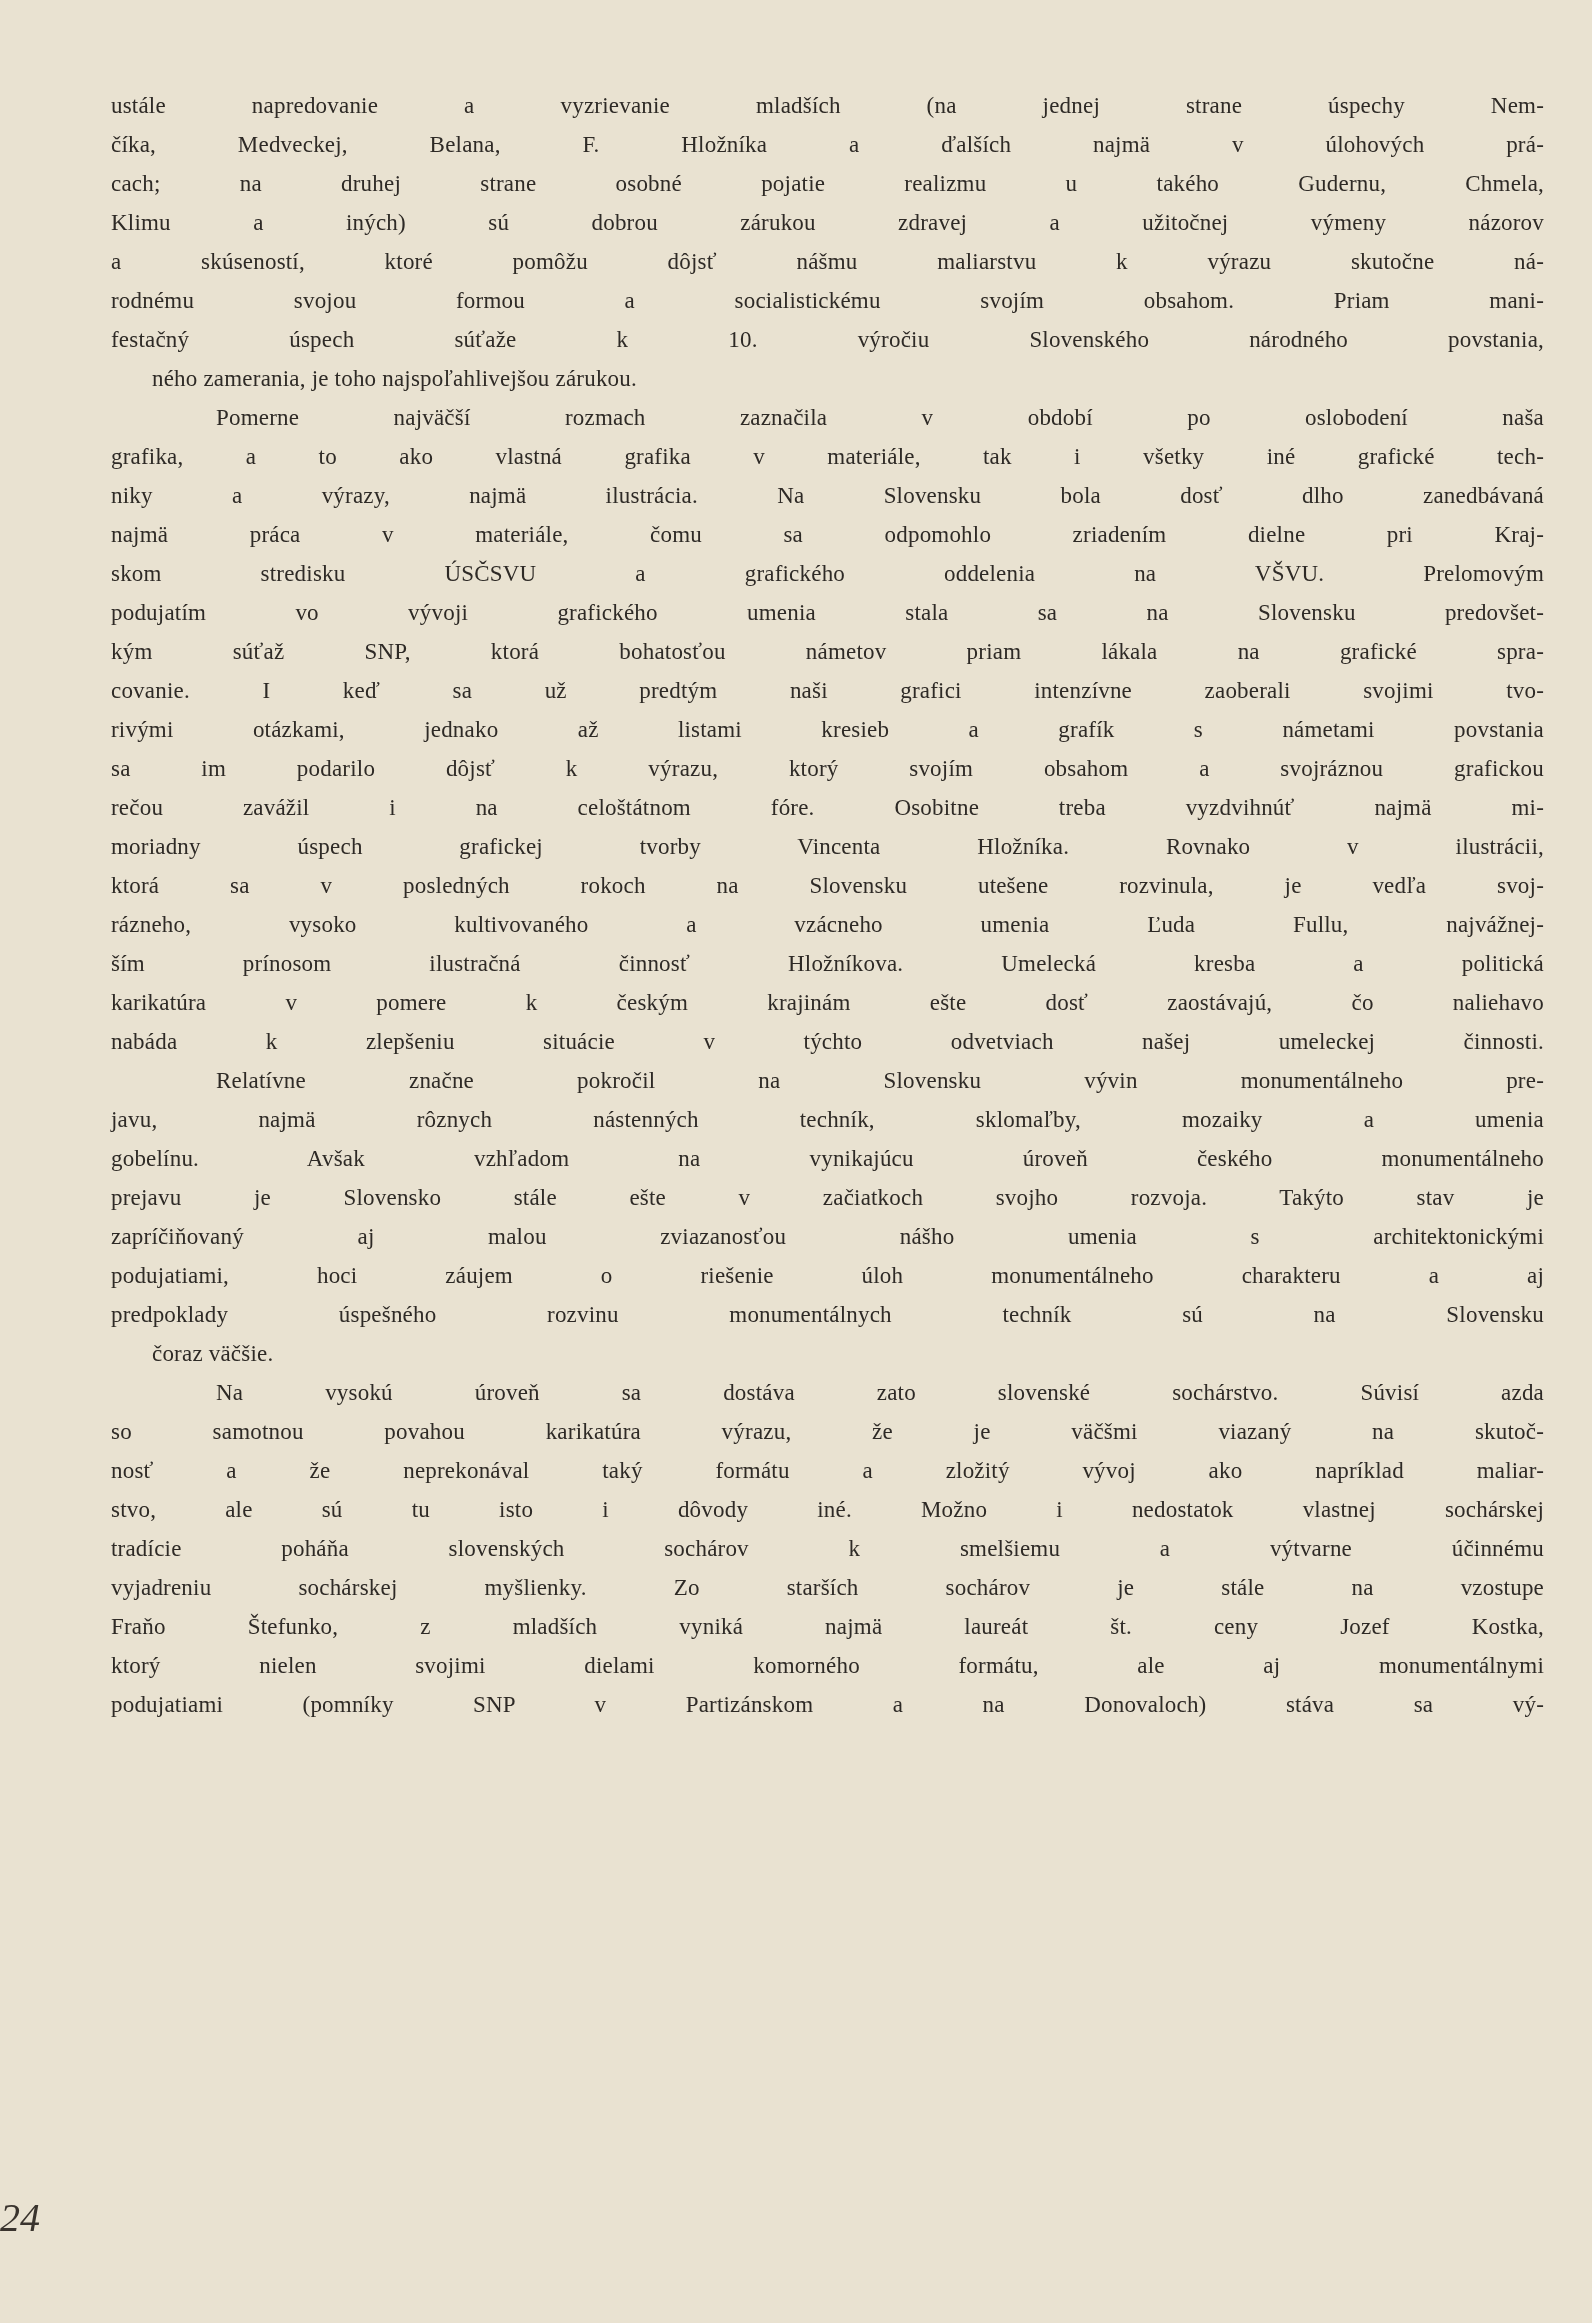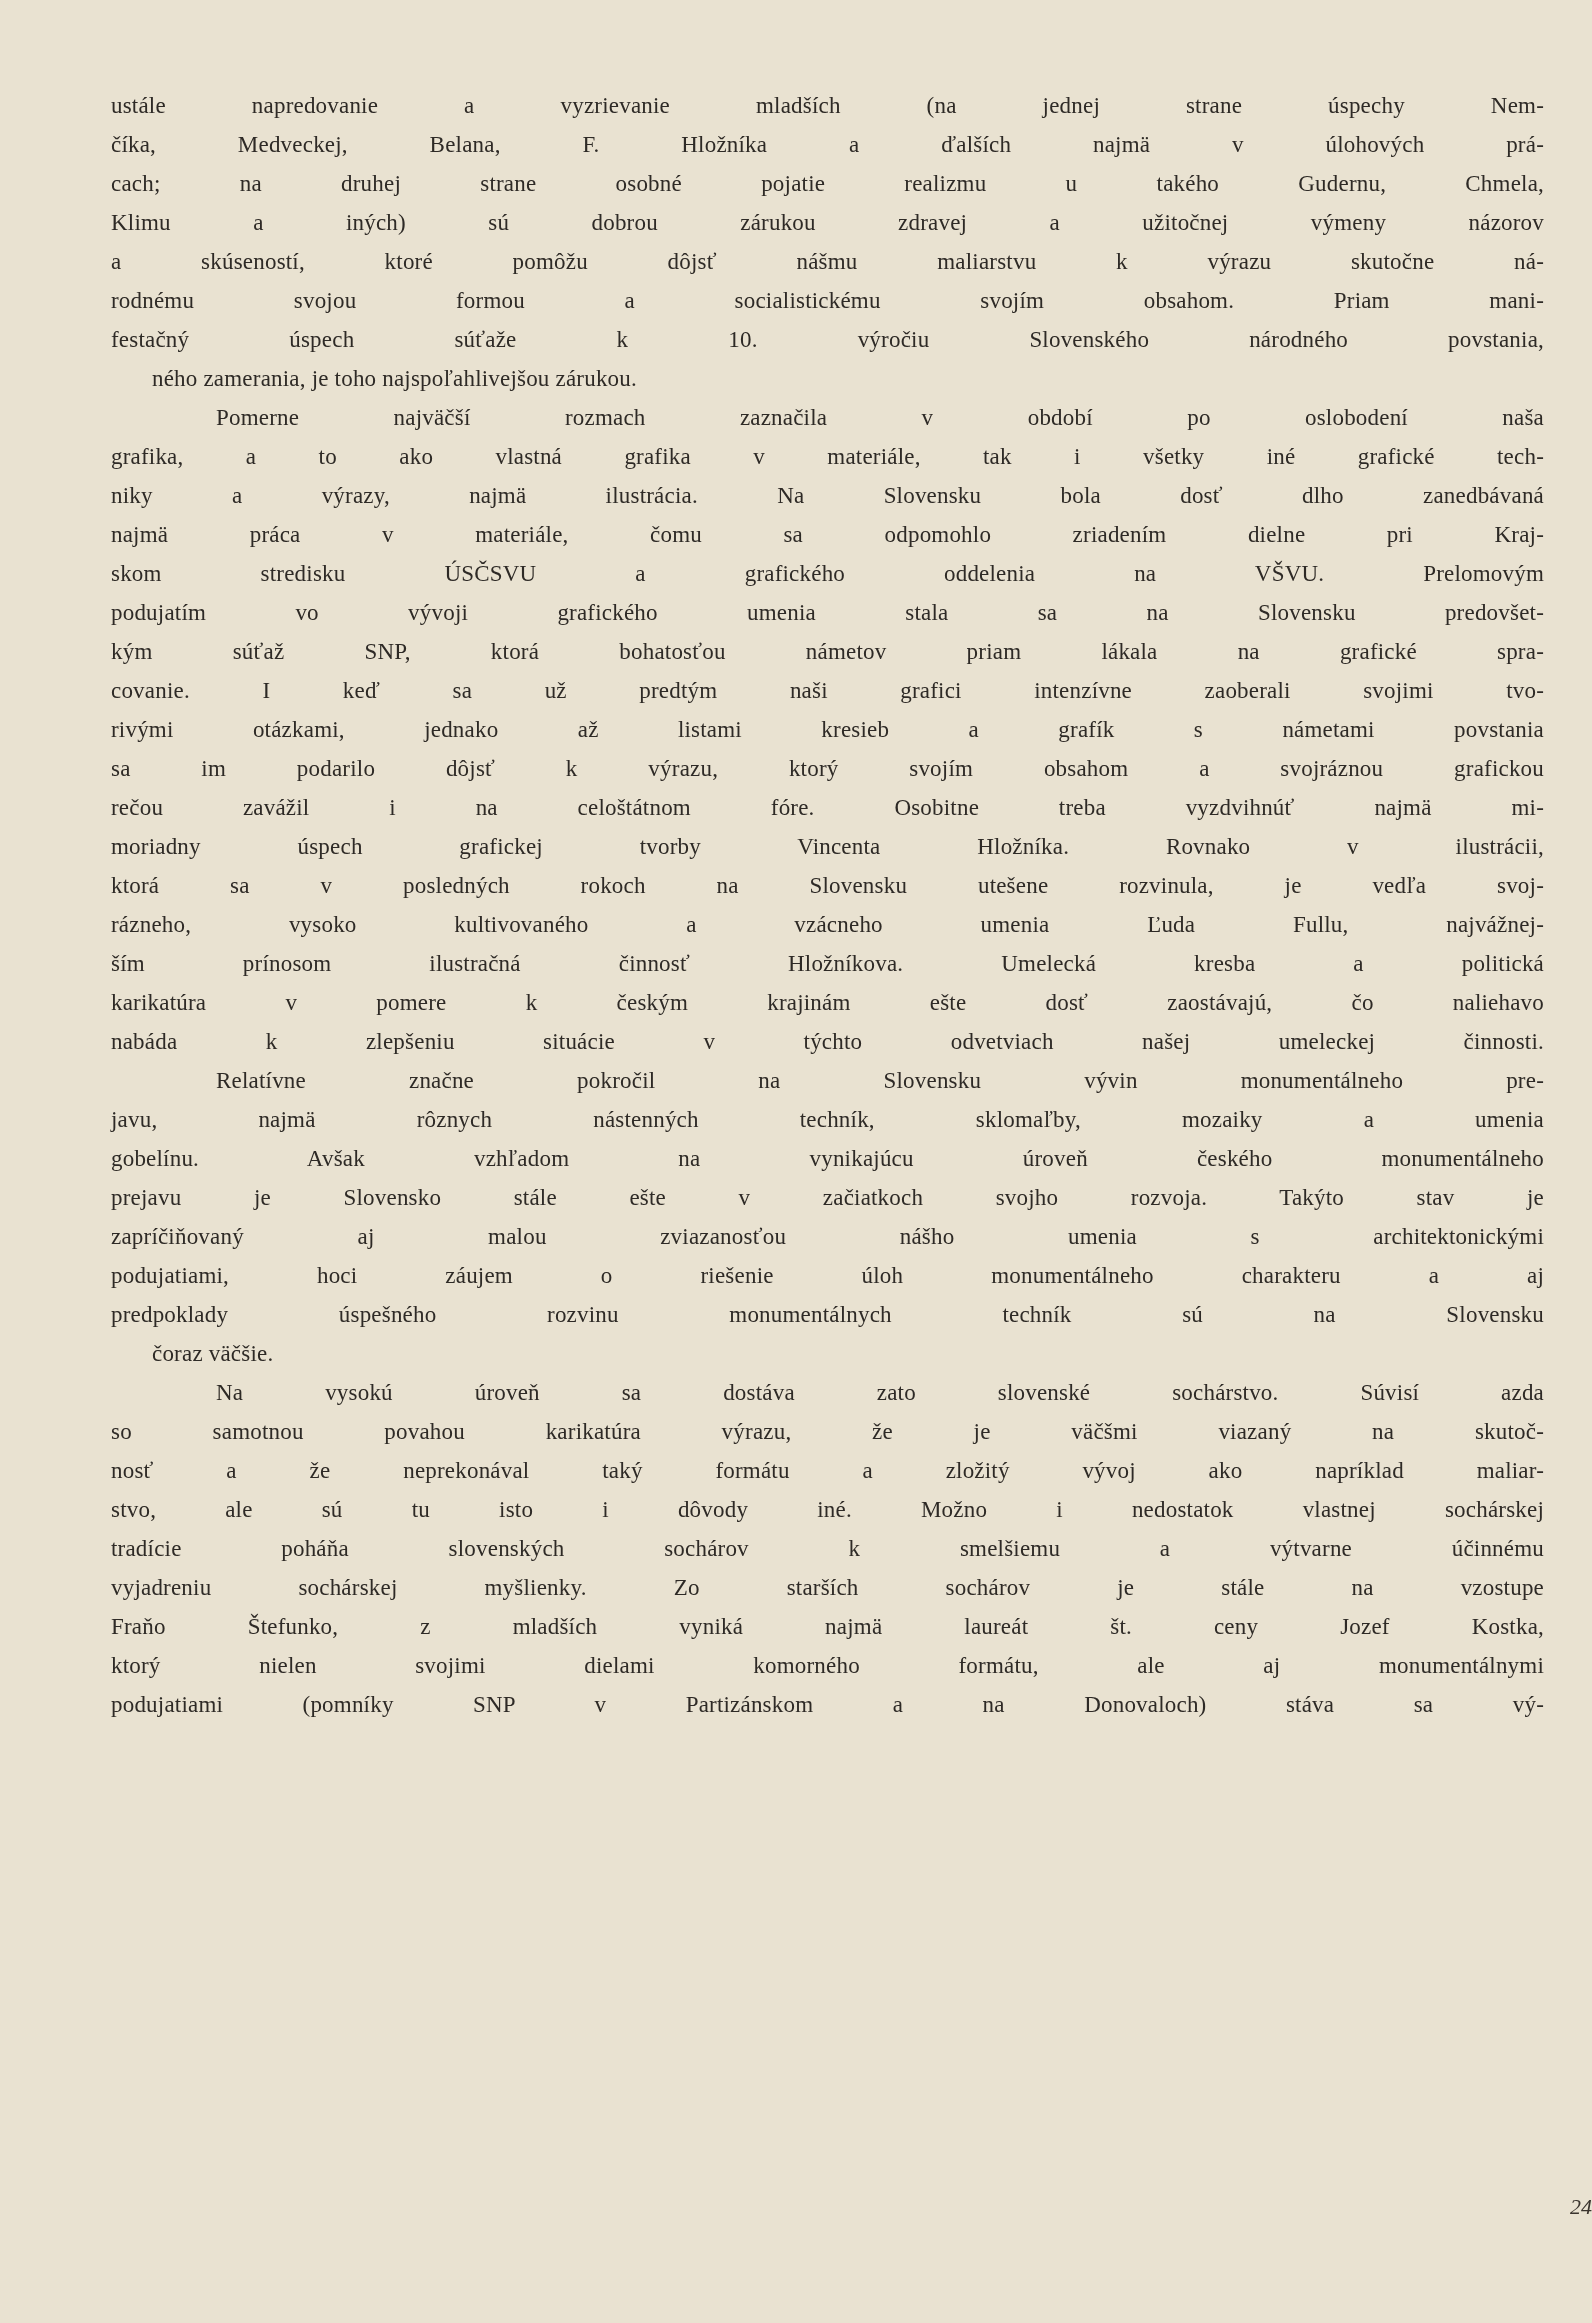--- a/index.html
+++ b/index.html
@@ -24,24 +24,24 @@
     white-space: nowrap;
     text-align: justify;
     text-align-last: justify;
     letter-spacing: 0.2px;
   }
   .line.last { text-align-last: left; margin-left: 41px; }
   .line.indent { padding-left: 105px; }
   .page-number {
     position: absolute;
     left: 0; width: 1592px; top: 2194px;
-    text-align: right;
+    text-align: left;
     font-family: "Liberation Serif", "DejaVu Serif", serif;
     font-style: italic;
-    font-size: 22px;
+    font-size: 40px;
     color: #3a342e;
   }
 </style>
 </head>
 <body>
 
 <div class="page">
   <div>
     <span class="line">ustále napredovanie a vyzrievanie mladších (na jednej strane úspechy Nem-</span>
     <span class="line">číka, Medveckej, Belana, F. Hložníka a ďalších najmä v úlohových prá-</span>

